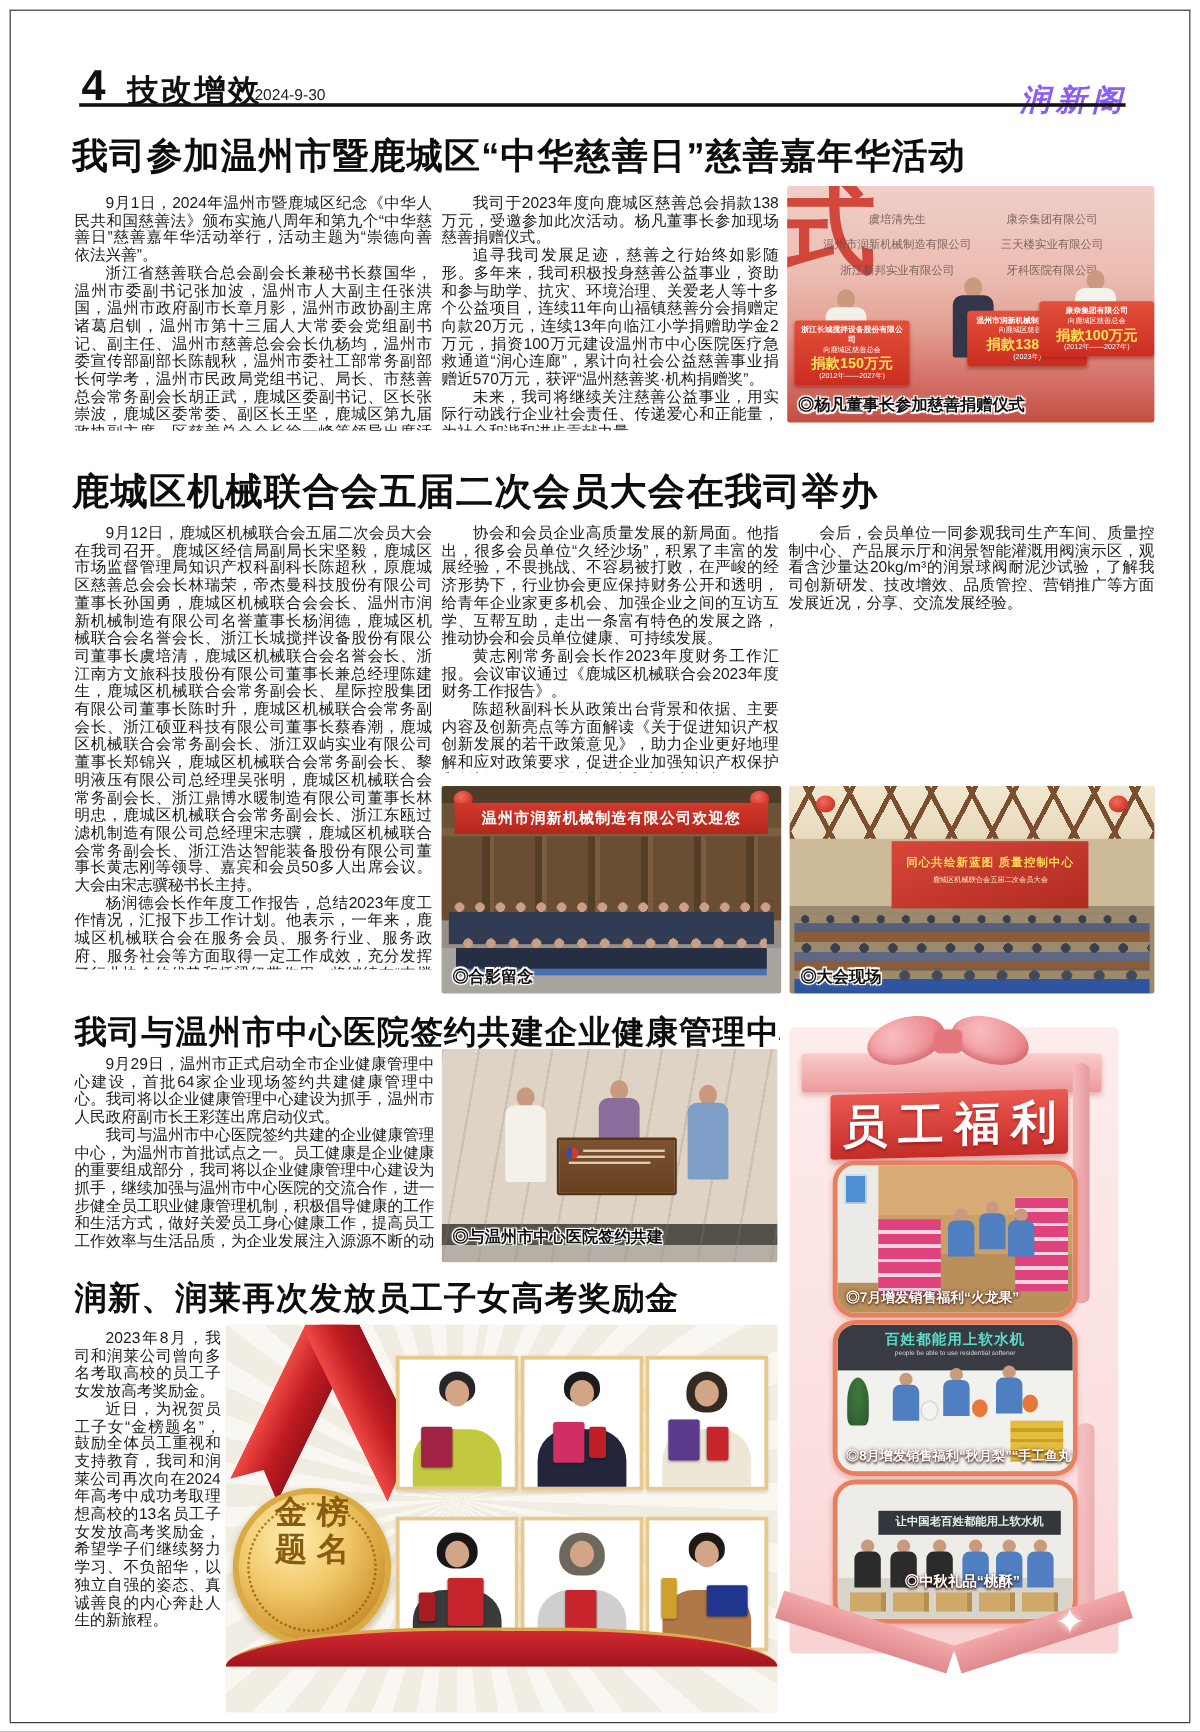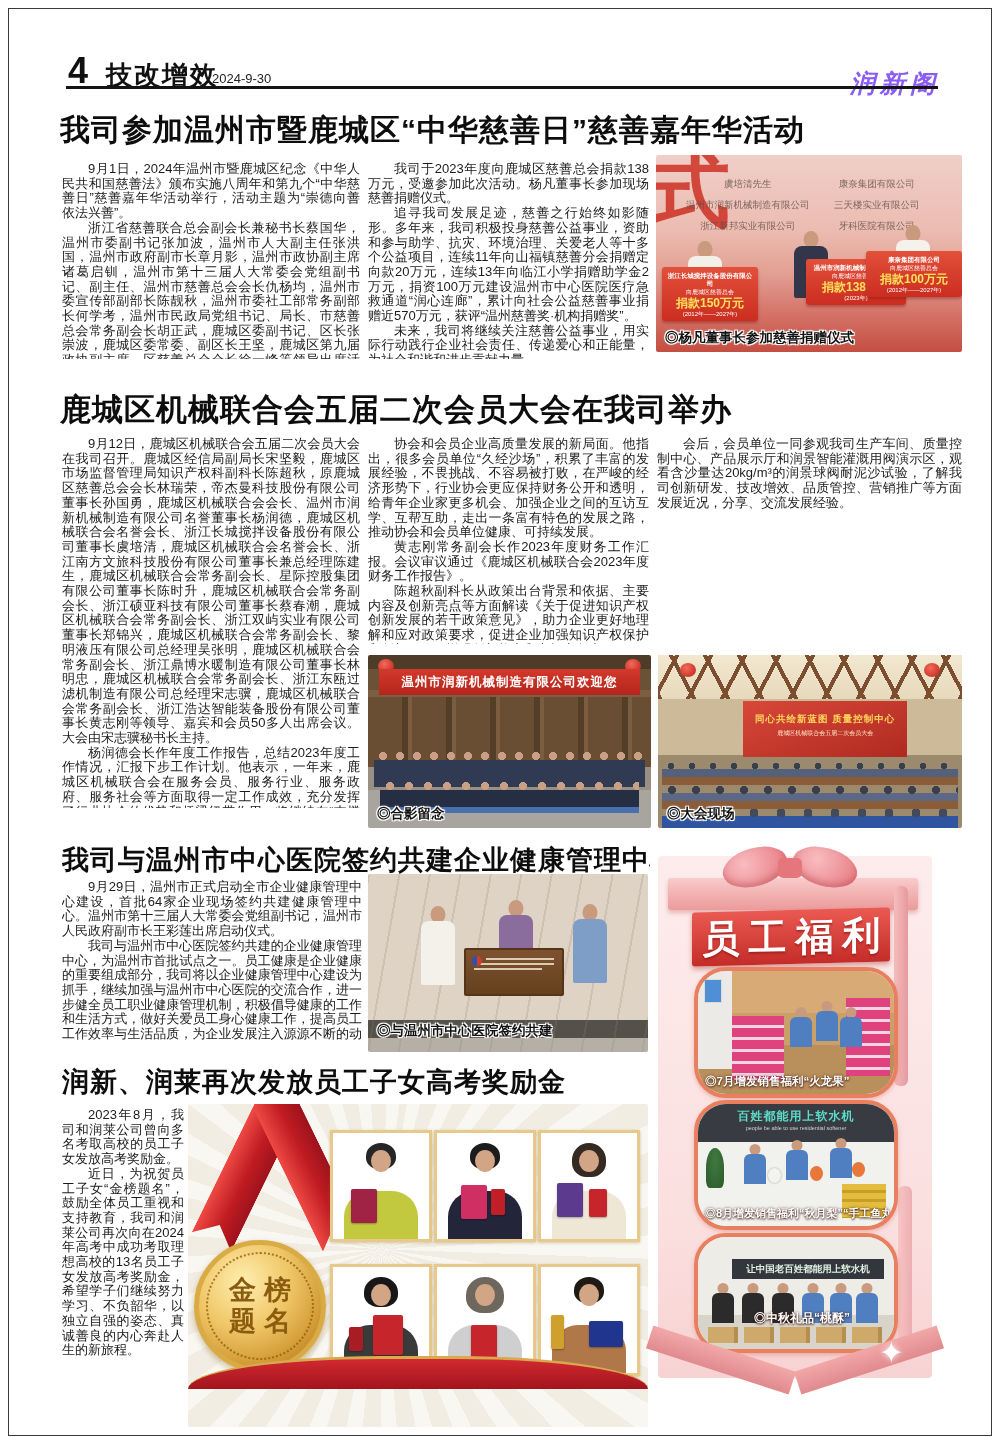--- a/index.html
+++ b/index.html
@@ -57,21 +57,21 @@
                 background:conic-gradient(#d23a2a 0 50%,#2a52b0 50% 100%);}
   
   .collage{background:#f2ede3;}
   .rays{position:absolute;inset:0;background:repeating-conic-gradient(from 10deg at 42% 45%,rgba(255,255,255,.55) 0 5deg,rgba(0,0,0,0) 5deg 11deg);}
   .rib{position:absolute;width:44px;height:158px;background:linear-gradient(90deg,#ef4a44,#c01c22 55%,#9d121c);
        clip-path:polygon(0 0,100% 0,100% 100%,50% 88%,0 100%);}
   .medal{position:absolute;border-radius:50%;
          background:radial-gradient(circle at 36% 30%,#ffeeb0,#f0c768 40%,#d29a36 72%,#a86f16);
          border:5px solid #d9ab44;box-shadow:0 3px 6px rgba(120,80,10,.35);}
   .medal .ring{position:absolute;inset:7px;border:2px dotted rgba(140,90,10,.75);border-radius:50%;}
-  .medal .mtxt{position:absolute;inset:0;display:flex;flex-direction:column;align-items:center;justify-content:center;
+  .medal .mtxt{position:absolute;inset:0;display:flex;flex-direction:column;align-items:center;
                font-family:"Liberation Serif",serif;font-weight:900;color:#8a5c10;font-size:27px;line-height:31px;letter-spacing:8px;text-indent:8px;}
   .cell{position:absolute;width:96px;height:106px;background:#fff;border:3px solid #e7c98b;box-shadow:0 1px 3px rgba(150,110,40,.35);}
   .stu{position:absolute;inset:0;overflow:hidden;}
   .stu .hair{position:absolute;left:50%;top:10px;transform:translateX(-50%);width:30px;height:26px;border-radius:50% 50% 42% 42%;}
   .stu .face{position:absolute;left:50%;top:17px;transform:translateX(-50%);width:20px;height:22px;border-radius:50%;background:#d3a587;}
   .stu .shirt{position:absolute;left:50%;bottom:-4px;transform:translateX(-50%);width:74px;height:52px;border-radius:26px 26px 0 0;}
   .stu .cert{position:absolute;width:26px;height:34px;border-radius:2px;box-shadow:0 1px 2px rgba(0,0,0,.3);}
   .wave{position:absolute;left:0;right:0;height:30px;background:linear-gradient(180deg,#d22931,#a2141c);
         border-radius:100% 100% 0 0/240% 240% 0 0;border-top:3px solid #d9a94e;}
   
@@ -79,21 +79,21 @@
   .lid{position:absolute;left:10px;right:14px;top:22px;height:32px;border-radius:3px;
        background:linear-gradient(180deg,#f9cbcb,#ec9a9a);box-shadow:0 3px 4px rgba(205,120,120,.45);}
   .bowloop{position:absolute;width:66px;height:38px;border-radius:50%;
            background:radial-gradient(circle at 35% 35%,#f8bcC0,#ec8b90 70%,#df7077);box-shadow:inset 0 -4px 6px rgba(190,80,90,.5);}
   .bowknot{position:absolute;width:24px;height:20px;border-radius:5px;background:#e4767c;}
   .bowtail{position:absolute;width:14px;background:linear-gradient(90deg,#f6bcbc,#e59a9e);}
   .wbanner{position:absolute;left:34px;width:198px;height:54px;background:linear-gradient(180deg,#ea5a52,#c42c28);
            transform:skewY(-1.5deg);box-shadow:0 3px 5px rgba(160,40,40,.4);border-radius:3px;
            display:flex;align-items:center;justify-content:center;}
   .wbanner span{color:#fff;font-size:38px;font-weight:900;letter-spacing:9px;text-indent:9px;text-shadow:0 2px 2px rgba(140,20,20,.6);white-space:nowrap;}
-  .card{position:absolute;left:36px;width:196px;border:4px solid #e8805f;border-radius:32px;overflow:hidden;
+  .card{position:absolute;left:36px;width:196px;border:4px solid #e8805f;border-radius:19px;overflow:hidden;
         box-shadow:0 0 0 3px #fff inset,0 2px 4px rgba(200,100,80,.35);background:#ddd;}
   .scap{position:absolute;left:7px;bottom:5px;font-size:11.5px;font-weight:700;color:#fff;
         text-shadow:0 1px 2px rgba(60,20,10,.9),0 0 3px rgba(60,20,10,.7);white-space:nowrap;z-index:4;}
   .darkbanner{position:absolute;left:0;right:0;top:0;background:#383b42;color:#5adcc8;text-align:center;}
   .pinkstack{position:absolute;background:repeating-linear-gradient(180deg,#e0427e 0 9px,#f6d5e2 9px 12px);}
   .worker{position:absolute;width:22px;height:40px;}
   .worker i{position:absolute;left:50%;transform:translateX(-50%);display:block;}
   .worker .h{top:0;width:11px;height:11px;border-radius:50%;background:#c99a7d;}
   .worker .b{top:10px;width:22px;height:30px;border-radius:6px 6px 0 0;background:#4f7fc0;}
   .crate{position:absolute;background:repeating-linear-gradient(180deg,#e5bd3e 0 6px,#c89f26 6px 9px);}
@@ -213,21 +213,21 @@
          background-image:radial-gradient(circle 4px at 10px 5px,#3a3f4e 97%,rgba(0,0,0,0)),linear-gradient(180deg,rgba(0,0,0,0) 0 8px,#5d6884 8px 16px,#8a5c38 16px);
          background-size:24px 100%;"></div>
     <div class="abs crowd" style="left:4px;right:4px;top:152px;height:21px;
          background-image:radial-gradient(circle 4.5px at 11px 6px,#434a5c 97%,rgba(0,0,0,0)),linear-gradient(180deg,rgba(0,0,0,0) 0 9px,#2f55a0 9px);
          background-size:27px 100%;"></div>
     <div class="caption">◎大会现场</div>
   </div>
 
   <div class="abs art-title" style="left:62px;top:842px;width:588px;font-size:27px;">我司与温州市中心医院签约共建企业健康管理中心</div>
   <div class="abs bodytext" style="left:62px;top:880px;width:300px;height:162px;">
-    <p>9月29日，温州市正式启动全市企业健康管理中心建设，首批64家企业现场签约共建健康管理中心。温州市第十三届人大常委会党组副书记，温州市人民政府副市长王彩莲出席启动仪式。</p>
+    <p>9月29日，温州市正式启动全市企业健康管理中心建设，首批64家企业现场签约共建健康管理中心。我司将以企业健康管理中心建设为抓手，温州市人民政府副市长王彩莲出席启动仪式。</p>
     <p>我司与温州市中心医院签约共建的企业健康管理中心，为温州市首批试点之一。员工健康是企业健康的重要组成部分，我司将以企业健康管理中心建设为抓手，继续加强与温州市中心医院的交流合作，进一步健全员工职业健康管理机制，积极倡导健康的工作和生活方式，做好关爱员工身心健康工作，提高员工工作效率与生活品质，为企业发展注入源源不断的动力。</p>
   </div>
   <div class="abs photo photo3" style="left:368px;top:874px;width:280px;height:178px;">
     <div class="abs figure" style="left:40px;top:32px;width:60px;height:130px;">
       <span class="head"></span>
         <span class="torso" style="background:#f4f1ea;height:64px;"></span>
       </div>
     <div class="abs figure" style="left:118px;top:26px;width:60px;height:136px;">
       <span class="head"></span>
         <span class="torso" style="background:#8a6d9c;height:66px;"></span>

